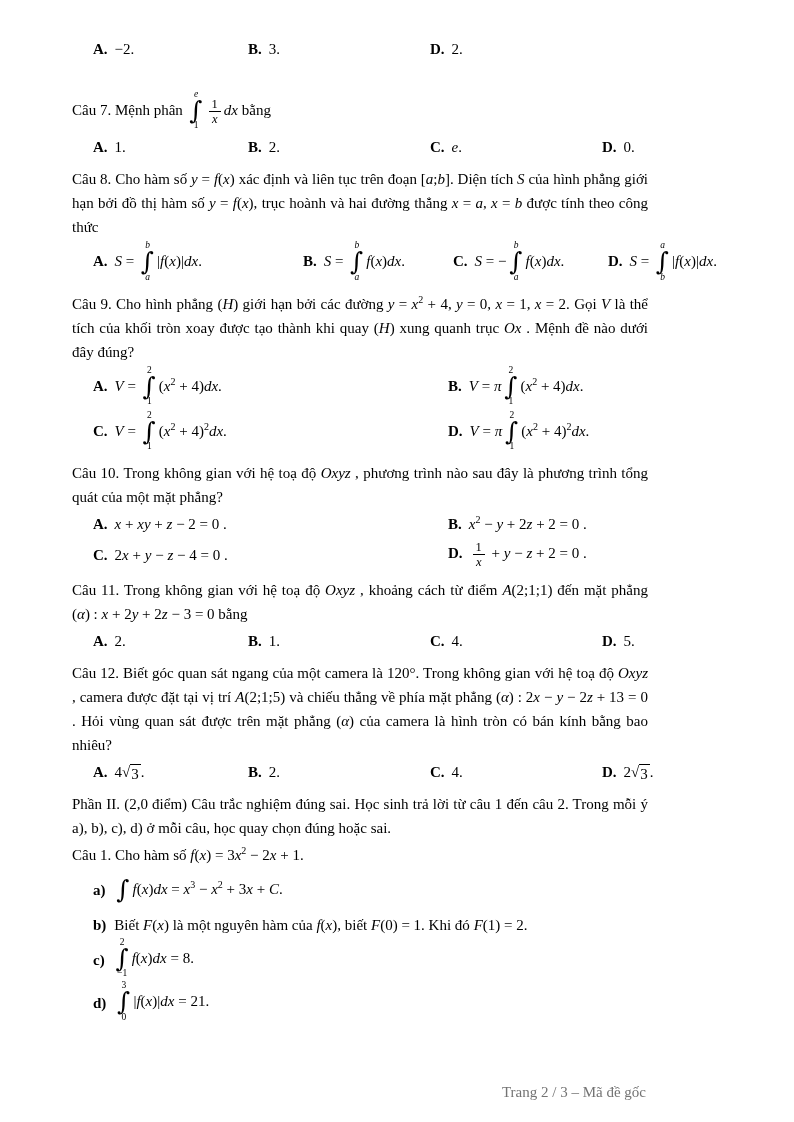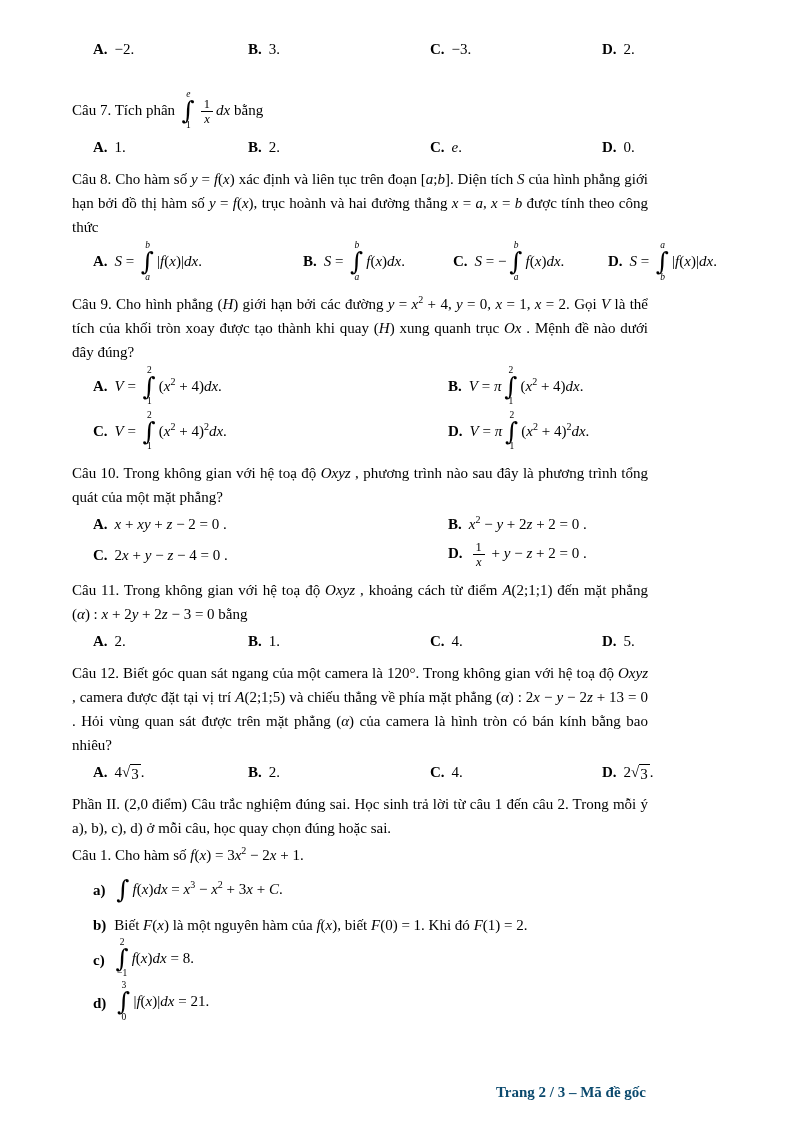--- a/index.html
+++ b/index.html
@@ -27,36 +27,35 @@
   .msup{font-size:10px;vertical-align:super;line-height:0;}
   .mint{display:inline-flex;flex-direction:column;align-items:center;vertical-align:middle;margin:0 3px;transform:translateY(-1px);}
   .mint .isym{font-size:25px;line-height:0.85;font-family:"DejaVu Serif","DejaVu Sans",serif;}
   .mint .ib{font-size:9.5px;line-height:1;min-height:10px;}
   .mfrac{display:inline-flex;flex-direction:column;align-items:center;vertical-align:middle;margin:0 3px;}
   .mfrac .fn{font-size:12.5px;line-height:1.15;padding:0 3px;}
   .mfrac .fd{font-size:12.5px;line-height:1.15;padding:0 3px;border-top:1px solid #000;}
   .msqrt{display:inline-flex;align-items:flex-start;}
   .msqrt .rsym{line-height:1.1;}
   .msqrt .rbody{border-top:1px solid #000;line-height:1.2;padding:0 2px 0 1px;}
-  .footer{position:absolute;right:72px;bottom:18px;color:#0c4a6e;font-weight:bold;}
+  .footer{position:absolute;right:72px;bottom:18px;color:#737373;}
 </style>
 </head>
 <body>
 
 <div class="page">
 
   <div class="optrow cols-std" style="margin-bottom:30px;">
     <span class="opt"><b class="olab">A.</b><span><span class="mr">−2.</span></span></span>
     <span class="opt"><b class="olab">B.</b><span><span class="mr">3.</span></span></span>
-    <span class="opt"><b class="olab">C.</b><span><span class="mr">−3.</span></span></span>
     <span class="opt"><b class="olab">D.</b><span><span class="mr">2.</span></span></span>
   </div>
 
   <div class="q">
-    <p class="para"><span class="mb">Câu 7.</span><span class="mr"> Tích phân </span><span class="mint">
+    <p class="para"><span class="mb">Câu 7.</span><span class="mr"> Mệnh phân </span><span class="mint">
           <span class="ib iup it">e</span>
           <span class="isym">∫</span>
           <span class="ib idn">1</span>
         </span><span class="mfrac">
           <span class="fn">1</span>
           <span class="fd it">x</span>
         </span><span class="mi">dx</span><span class="mr"> bằng</span></p>
     <div class="optrow cols-std">
       <span class="opt"><b class="olab">A.</b><span><span class="mr">1.</span></span></span>
       <span class="opt"><b class="olab">B.</b><span><span class="mr">2.</span></span></span>

